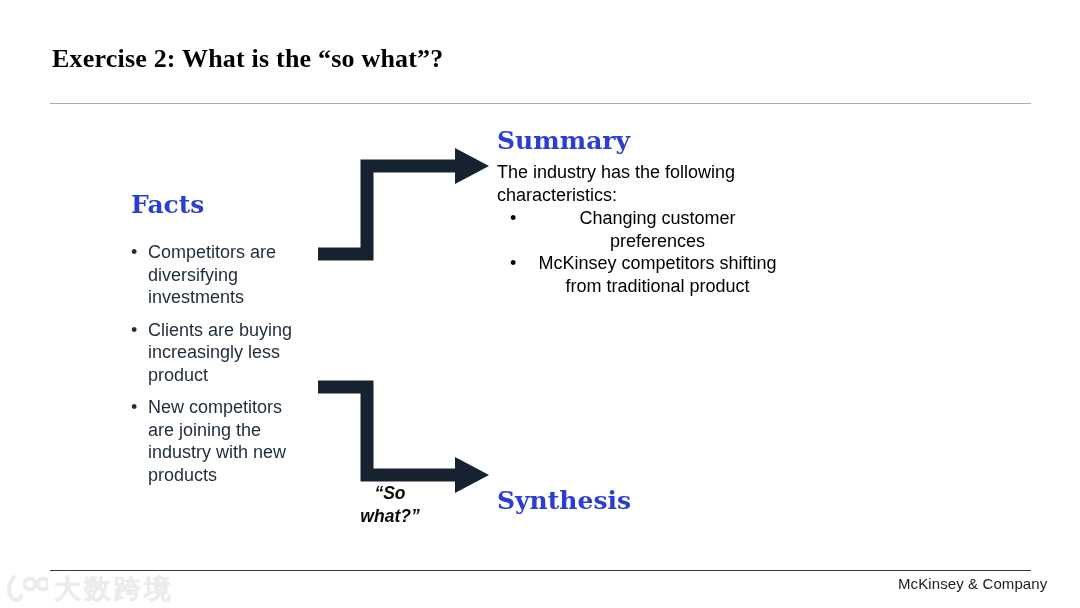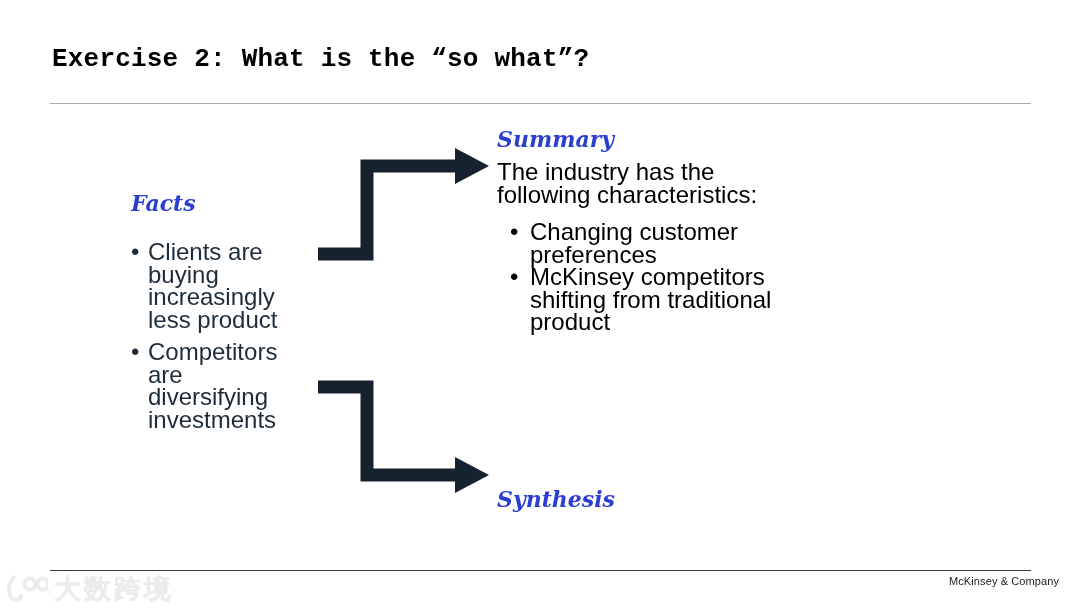--- a/index.html
+++ b/index.html
@@ -3,71 +3,71 @@
 <meta charset="utf-8">
 <style>
   * { margin: 0; padding: 0; box-sizing: border-box; }
   html, body { width: 1080px; height: 608px; background: #ffffff; overflow: hidden; }
   body { font-family: "Liberation Sans", sans-serif; position: relative; }
 
   .slide { position: absolute; inset: 0; background: #fff; }
 
   .slide-title {
     position: absolute; left: 52px; top: 44px;
-    font-family: Liberation Mono, monospace;
+    font-family: Liberation Serif, serif;
     font-weight: bold; font-size: 26px; color: #000; letter-spacing: 0.2px;
   }
   .title-rule {
     position: absolute; left: 50px; top: 103px; width: 981px; height: 0;
     border-top: 1px solid #adadad;
   }
 
   .blue-heading {
     font-family: "DejaVu Serif", "Liberation Serif", serif;
-    font-weight: bold; font-size: 22px; color: var(--heading-blue, #2b3ed2); font-style: italic;
+    font-weight: bold; font-size: 25px; color: var(--heading-blue, #2b3ed2);
   }
   .facts-heading    { position: absolute; left: 131px; top: 190px; }
   .summary-heading  { position: absolute; left: 497px; top: 126px; }
   .synthesis-heading{ position: absolute; left: 497px; top: 446px; margin-top: 40px; }
 
-  .body-text { font-size: 24px; line-height: 22.5px; }
+  .body-text { font-size: 18px; line-height: 22.5px; }
 
   .facts-list {
     position: absolute; left: 131px; top: 241px; width: 178px;
     list-style: none; color: var(--facts-text, #1e2c3a);
   }
   .facts-list li {
     position: relative; padding-left: 17px; margin-bottom: 10px; width: 178px;
   }
   .facts-list li::before {
     content: "\2022"; position: absolute; left: 0; top: 0;
   }
 
   .summary-block { position: absolute; left: 497px; top: 161px; width: 288px; color: #000; }
-  .summary-list { list-style: none; margin-top: 15px; }
+  .summary-list { list-style: none; margin-top: 1px; text-align: center; }
   .summary-list li { position: relative; padding-left: 33px; }
   .summary-list li::before { content: "\2022"; position: absolute; left: 13px; top: 0; }
 
   .so-what {
     position: absolute; left: 335px; top: 482px; width: 110px;
     text-align: center; font-weight: bold; font-style: italic;
     font-size: 17.5px; line-height: 23px; color: #0a0a0a;
   }
 
   .arrow-svg { position: absolute; overflow: visible; }
   .arrow-1 { left: 310px; top: 140px; }
   .arrow-2 { left: 310px; top: 375px; }
 
   .bottom-rule {
     position: absolute; left: 50px; top: 570px; width: 981px; height: 0;
     border-top: 1px solid #3a3a3a;
   }
   .footer-company {
-    position: absolute; left: 949px; top: 575px;
-    font-size: 11px; color: #1c1c1c; letter-spacing: 0.1px;
+    position: absolute; left: 898px; top: 575px;
+    font-size: 15px; color: #1c1c1c; letter-spacing: 0.1px;
   }
 
   .watermark {
     position: absolute; left: 4px; top: 572px; height: 34px;
     display: flex; align-items: center; gap: 6px;
     color: #ececec; user-select: none;
   }
   .watermark-text {
     font-size: 27px; font-weight: bold; letter-spacing: 3px;
     text-shadow: 0 0 1px #e0e0e0;
@@ -76,22 +76,23 @@
 </head>
 <body>
 
 <div class="slide">
 
   <h1 class="slide-title">Exercise 2: What is the “so what”?</h1>
   <div class="title-rule"></div>
 
   <h2 class="blue-heading facts-heading">Facts</h2>
   <ul class="facts-list body-text">
+    <li>Competitors are diversifying investments</li>
     <li>Clients are buying increasingly less product</li>
-    <li>Competitors are diversifying investments</li>
+    <li>New competitors are joining the industry with new products</li>
   </ul>
 
   <svg class="arrow-svg arrow-1" width="185" height="125" viewBox="0 0 185 125" xmlns="http://www.w3.org/2000/svg">
     <path d="M 8 114 L 57 114 L 57 26 L 147 26" fill="none" stroke="#16222f" stroke-width="13"></path>
     <polygon points="145,8 179,26 145,44" fill="#16222f"></polygon>
   </svg>
 
   <svg class="arrow-svg arrow-2" width="185" height="125" viewBox="0 0 185 125" xmlns="http://www.w3.org/2000/svg">
     <path d="M 8 12 L 57 12 L 57 100 L 147 100" fill="none" stroke="#16222f" stroke-width="13"></path>
     <polygon points="145,82 179,100 145,118" fill="#16222f"></polygon>
@@ -101,20 +102,24 @@
   <div class="summary-block body-text">
     <div>The industry has the following characteristics:</div>
     <ul class="summary-list">
       <li>Changing customer preferences</li>
       <li>McKinsey competitors shifting from traditional product</li>
     </ul>
   </div>
 
   <h2 class="blue-heading synthesis-heading">Synthesis</h2>
 
+  <div class="so-what">
+    <div>“So</div>
+    <div>what?”</div>
+  </div>
 
   <div class="bottom-rule"></div>
   <div class="footer-company">McKinsey &amp; Company</div>
 
   <div class="watermark">
     <svg width="44" height="30" viewBox="0 0 44 30">
       <path d="M 10 3 C 4 10 3 20 9 25 C 12 27 16 26 17 22" fill="none" stroke="#ececec" stroke-width="4" stroke-linecap="round"></path>
       <circle cx="26" cy="10" r="5.5" fill="none" stroke="#ececec" stroke-width="4"></circle>
       <circle cx="39" cy="10" r="5.5" fill="none" stroke="#ececec" stroke-width="4"></circle>
     </svg>

